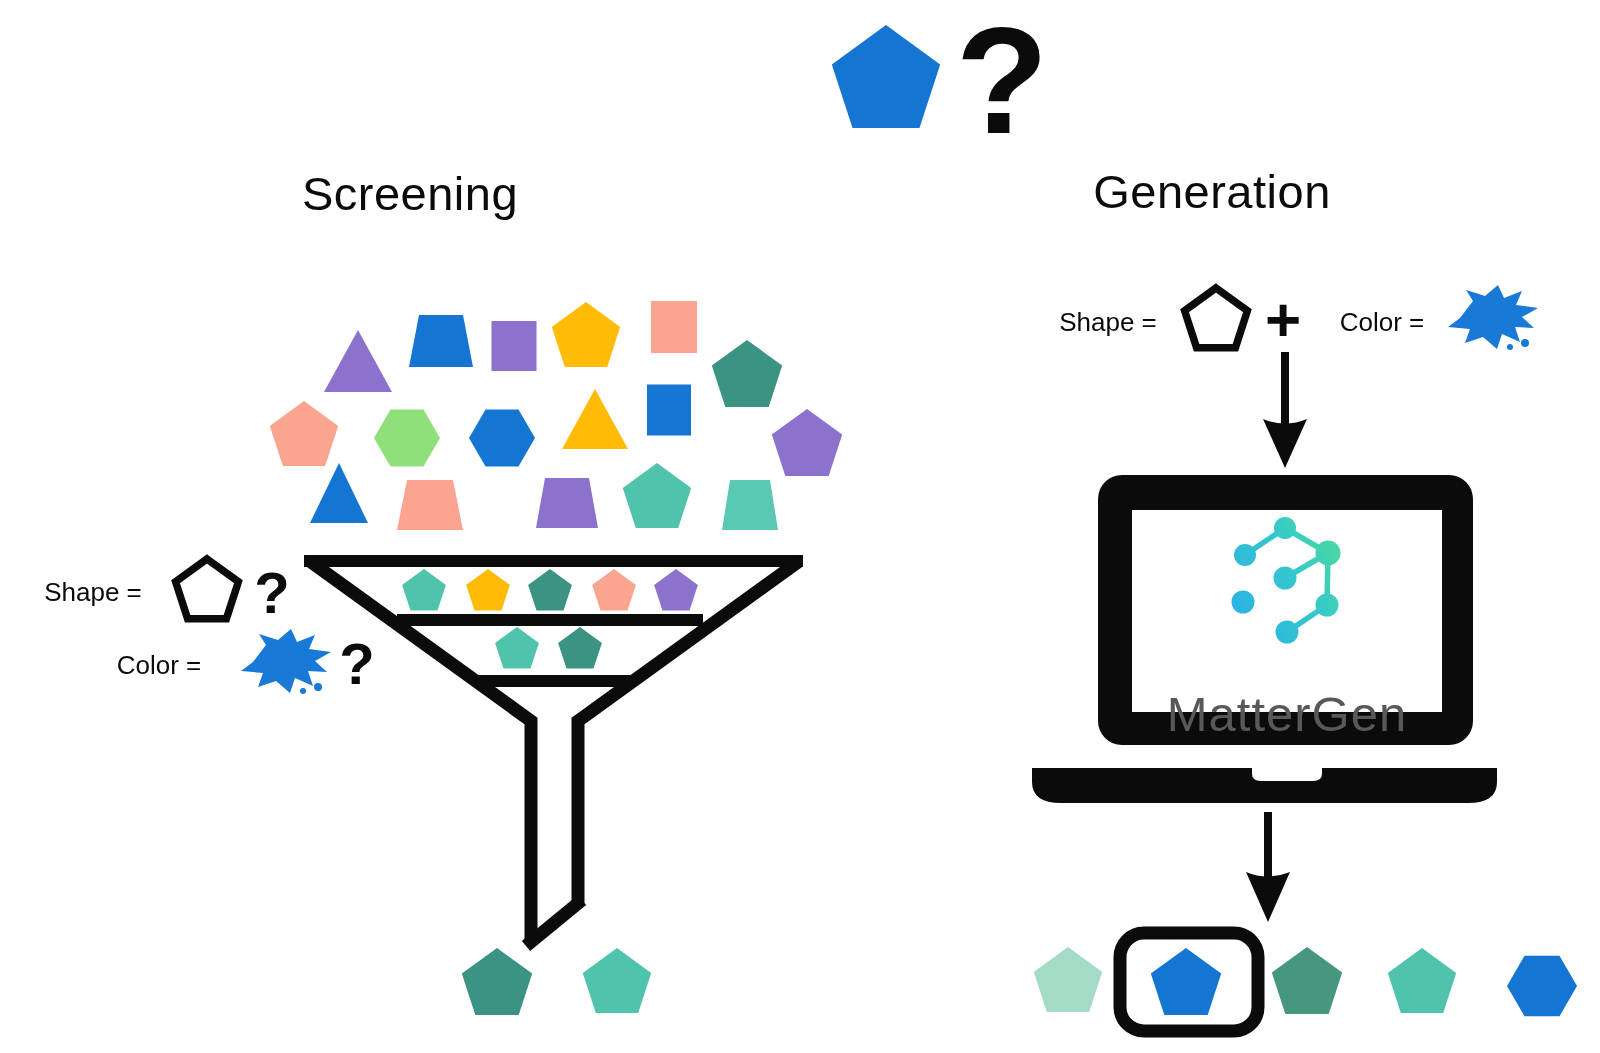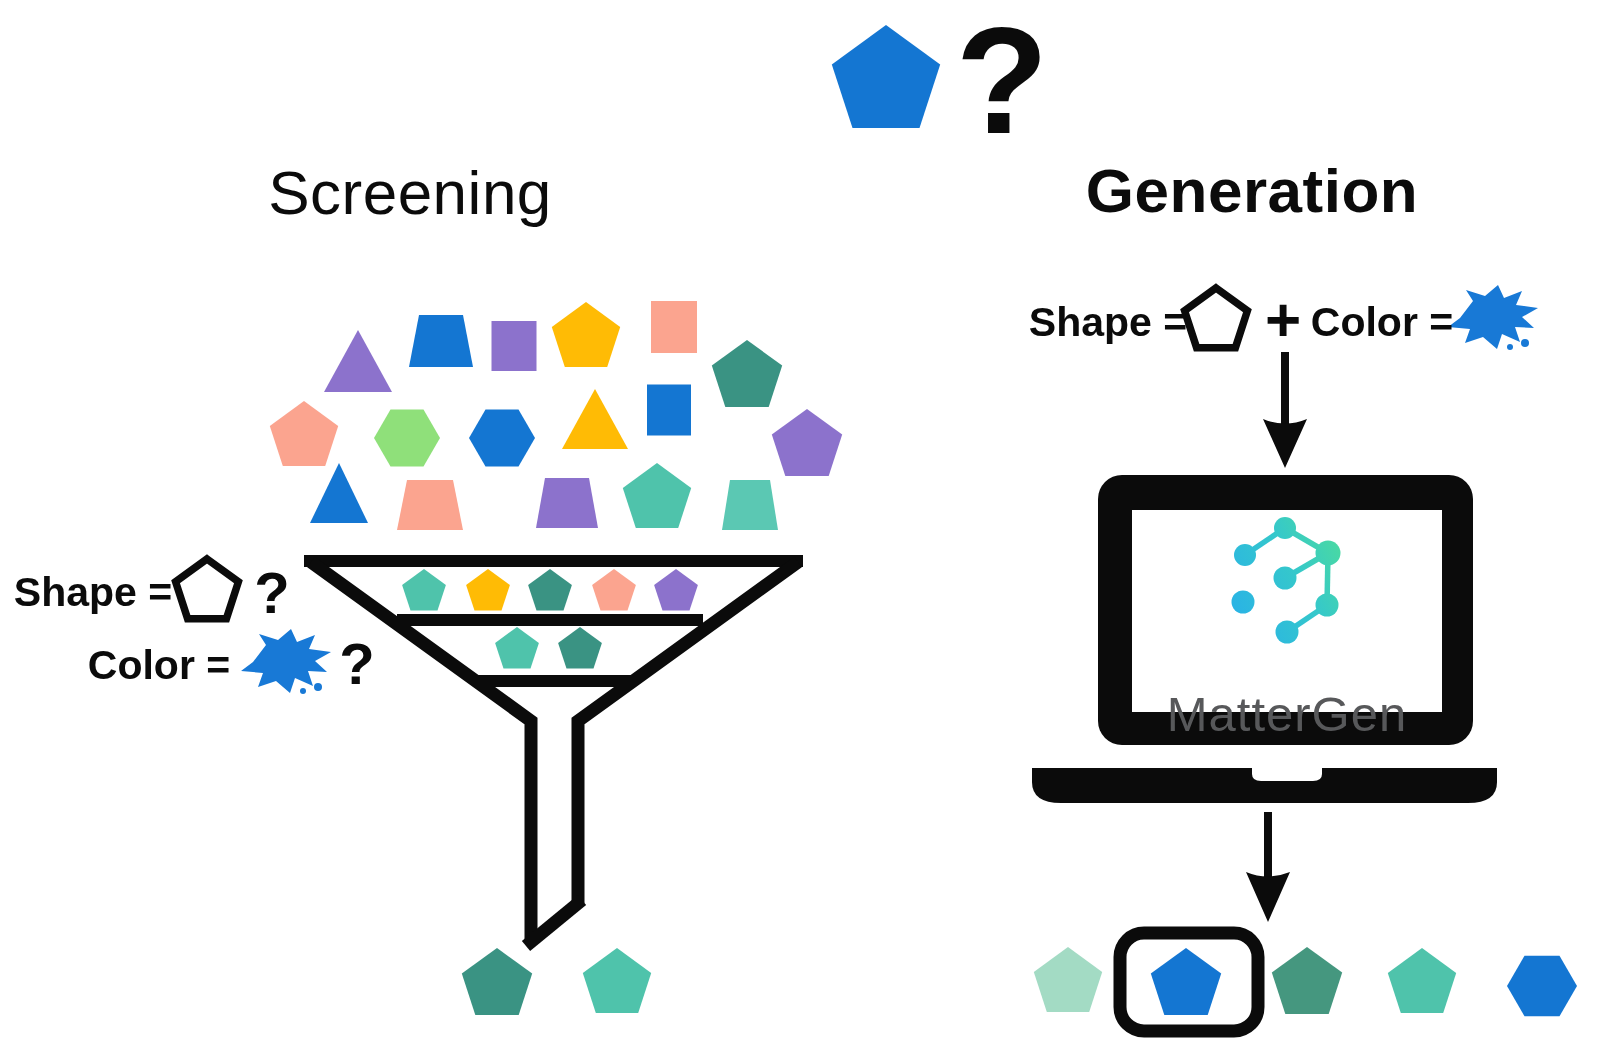--- a/index.html
+++ b/index.html
@@ -1,22 +1,22 @@
 <!DOCTYPE html>
 <html><head>
 <meta charset="utf-8">
 <style>
   html,body{margin:0;padding:0;background:#ffffff;}
   .canvas{
     position:relative;width:1600px;height:1053px;background:#ffffff;overflow:hidden;
     font-family:"Liberation Sans", sans-serif;color:#0b0b0b;
   }
   .txt{position:absolute;transform:translate(-50%,-50%);white-space:nowrap;line-height:1;}
-  .title{font-size:62px;font-weight:400;letter-spacing:0.5px;}
-  .lbl{font-size:41px;font-weight:700;}
+  .title{font-size:47px;font-weight:400;letter-spacing:0.5px;}
+  .lbl{font-size:26px;font-weight:400;}
   .qmark{font-size:58px;font-weight:800;}
   .bigq{font-size:152px;font-weight:800;}
   .plus{font-size:62px;font-weight:800;}
   .appname{font-size:49px;font-weight:300;color:#57585A;letter-spacing:1px;}
   svg{position:absolute;left:0;top:0;}
 </style>
 </head>
 <body>
 
 <div class="canvas">
@@ -144,21 +144,21 @@
       </g>
 
     <g id="g-query">
         <polygon points="886.0,25.0 940.2,64.4 919.5,128.1 852.5,128.1 831.8,64.4" fill="#1476D2"></polygon>
       </g>
   </svg>
 
   <div class="txt bigq" style="left:1002px;top:80px;">?</div>
 
   <div class="txt title" style="left:410px;top:193px;">Screening</div>
-  <div class="txt title" style="left:1252px;top:191px;font-weight:bold;">Generation</div>
+  <div class="txt title" style="left:1212px;top:191px;">Generation</div>
 
   <div class="txt lbl" style="left:93px;top:592px;">Shape =</div>
   <div class="txt qmark" style="left:272px;top:593px;">?</div>
   <div class="txt lbl" style="left:159px;top:665px;">Color =</div>
   <div class="txt qmark" style="left:357px;top:664px;">?</div>
 
   <div class="txt lbl" style="left:1108px;top:322px;">Shape =</div>
   <div class="txt plus" style="left:1283px;top:320px;">+</div>
   <div class="txt lbl" style="left:1382px;top:322px;">Color =</div>
 

